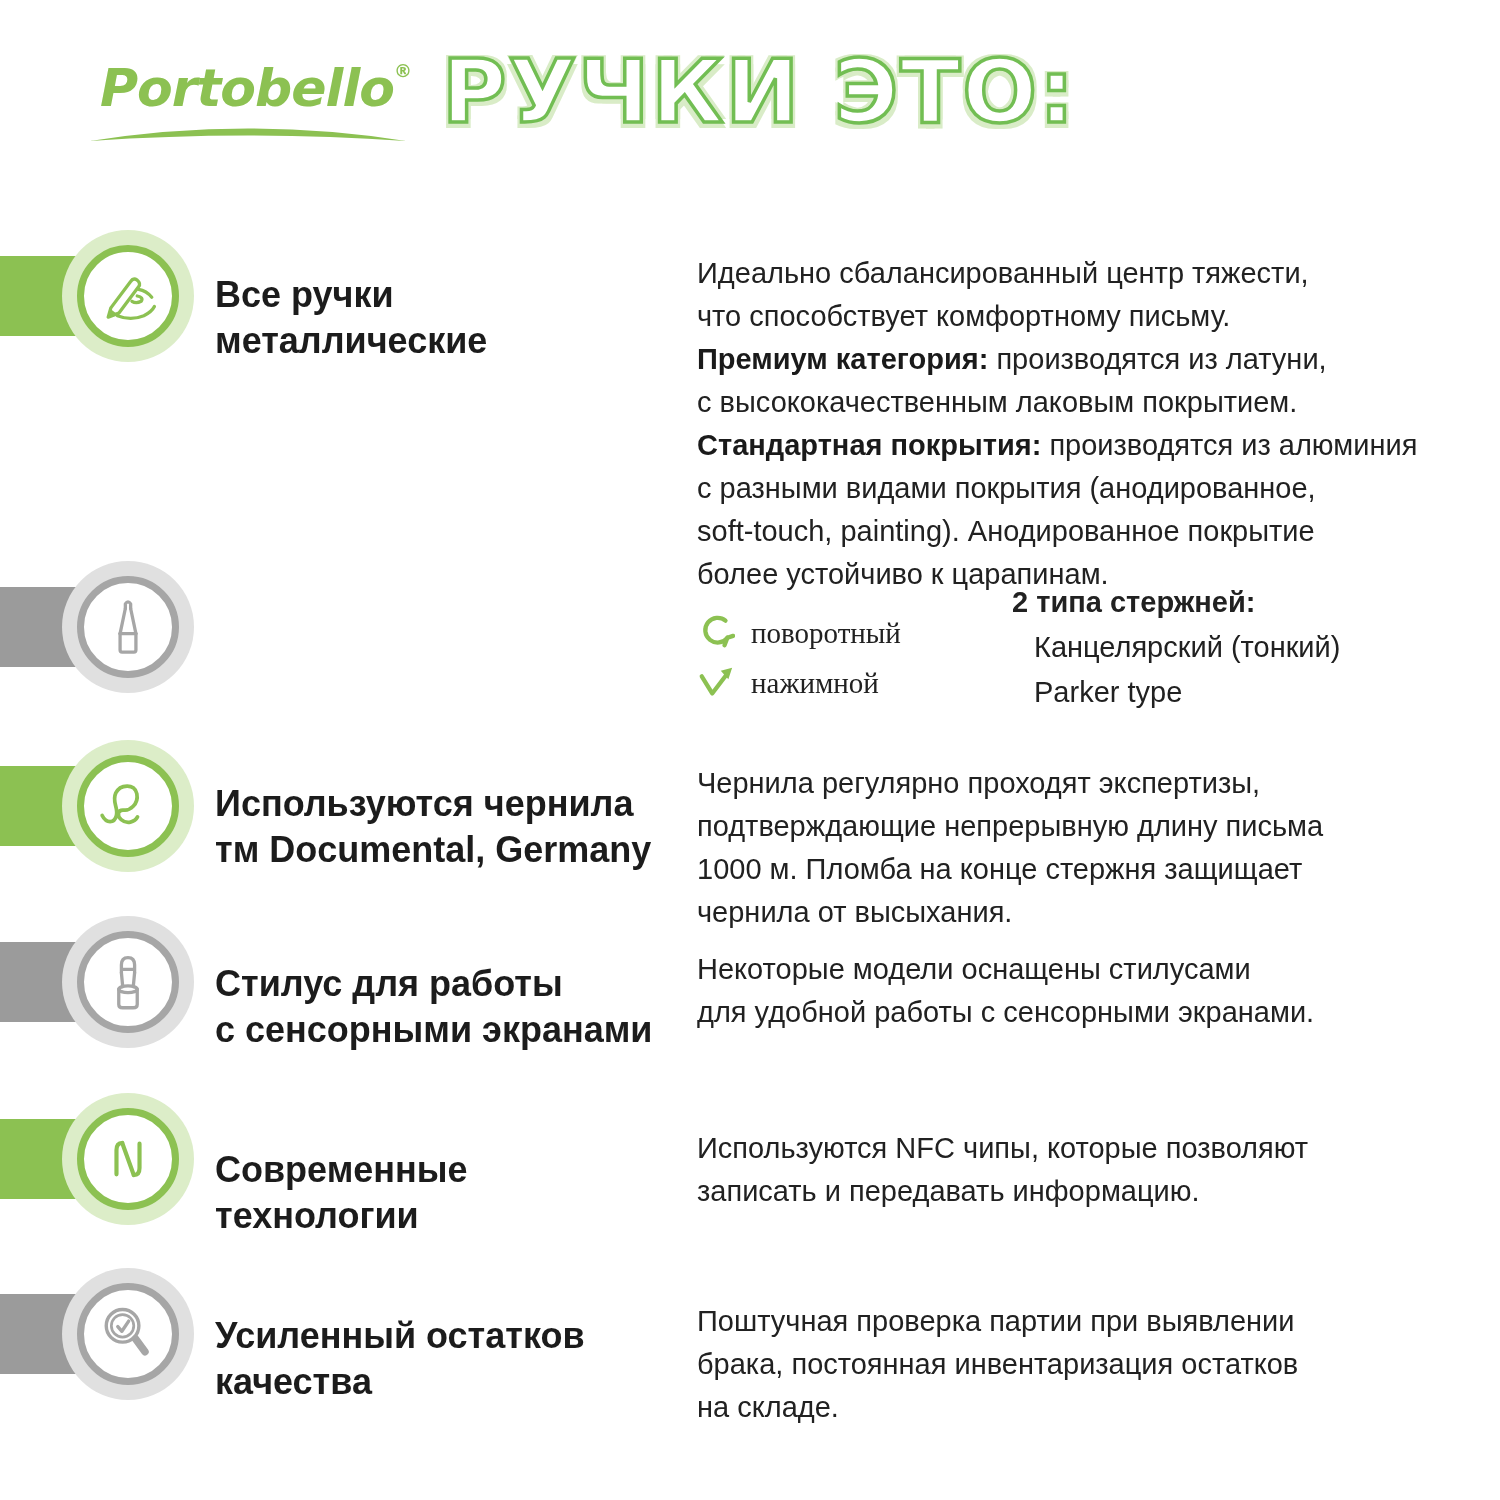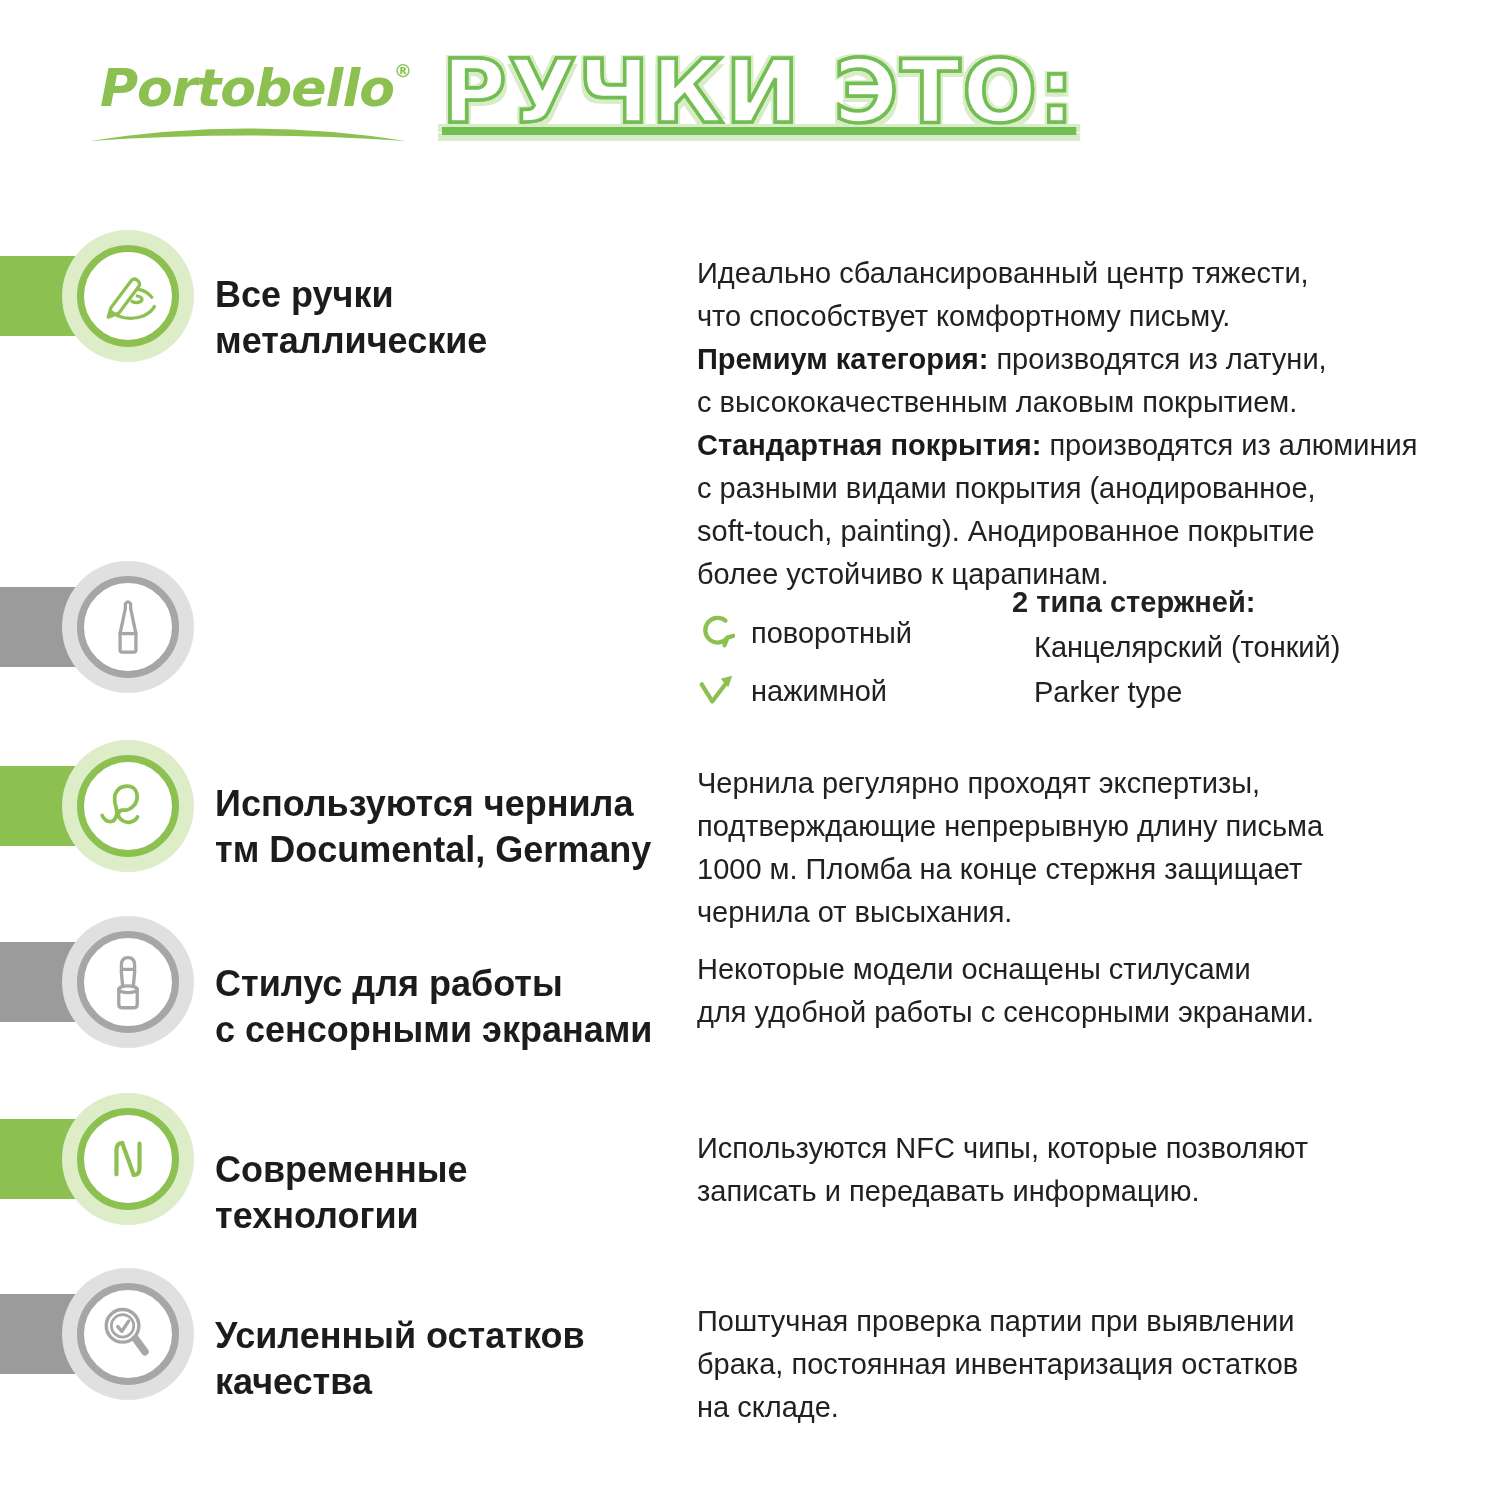--- a/index.html
+++ b/index.html
@@ -16,21 +16,20 @@
   }
   .reg{font-family:"DejaVu Sans", sans-serif;font-weight:bold;font-style:italic;
     font-size:18px;color:#8CC152;vertical-align:top;position:relative;top:-2px;}
   .swoosh{position:absolute;left:-12px;top:62px;width:320px;height:20px;display:block;}
   .title{
     position:absolute;left:442px;top:48px;margin:0;
     font-family:"DejaVu Sans", sans-serif;font-weight:800;font-size:88px;line-height:1;
     letter-spacing:2px;color:#ffffff;
     -webkit-text-stroke:3.5px #72BE53;
     text-shadow:4px 6px 0 #D9ECC7,-4px 6px 0 #D9ECC7,4px -3px 0 #D9ECC7,-4px -3px 0 #D9ECC7;
-    text-decoration:underline;
   }
   
   .row{position:absolute;inset:0;pointer-events:none;}
   .bar{position:absolute;left:0;width:172px;height:80px;top:calc(var(--cy) - 40px);}
   .halo{position:absolute;left:62px;width:132px;height:132px;border-radius:50%;
     top:calc(var(--cy) - 66px);}
   .circle{position:absolute;left:77px;width:88px;height:88px;border-radius:50%;
     background:#fff;border:7px solid #8CC152;top:calc(var(--cy) - 51px);
     display:flex;align-items:center;justify-content:center;}
   .green-bg{background:#8CC152;}
@@ -41,21 +40,21 @@
   .heading{
     position:absolute;left:199px;margin:16px;width:500px;
     font-size:36px;font-weight:bold;line-height:46px;white-space:pre-line;color:#1C1C1C;
   }
   .body{
     position:absolute;left:697px;margin:0;width:810px;
     font-size:29px;line-height:43px;white-space:pre-line;color:#212121;
   }
   .body b{font-weight:bold;color:#1A1A1A;}
   
-  .mech-options{position:absolute;left:697px;top:612px;display:flex;flex-direction:column;gap:16px;}
+  .mech-options{position:absolute;left:697px;top:612px;display:flex;flex-direction:column;gap:8px;font-family:Liberation Serif, serif;}
   .mech-option{display:flex;align-items:center;gap:16px;height:42px;font-size:29px;}
   .mech-option svg{flex:0 0 auto;}
   .refills{position:absolute;left:1012px;top:580px;font-size:29px;line-height:45px;}
   .refills b{display:block;font-size:29px;}
   .refills span{display:block;white-space:pre-line;margin-left:22px;}
   svg{display:block;}
 </style>
 </head>
 <body>
 

